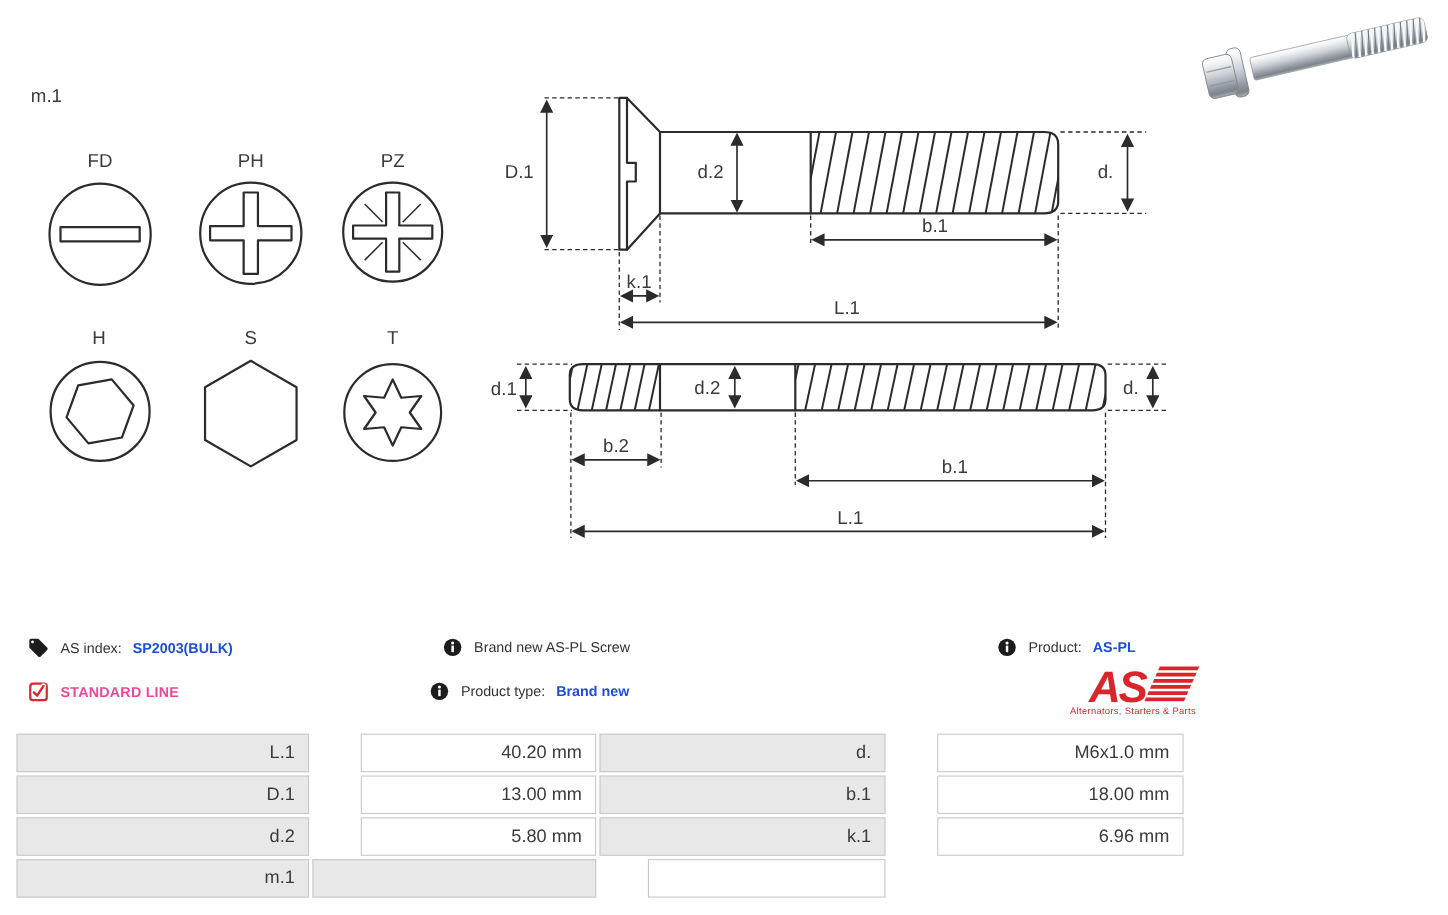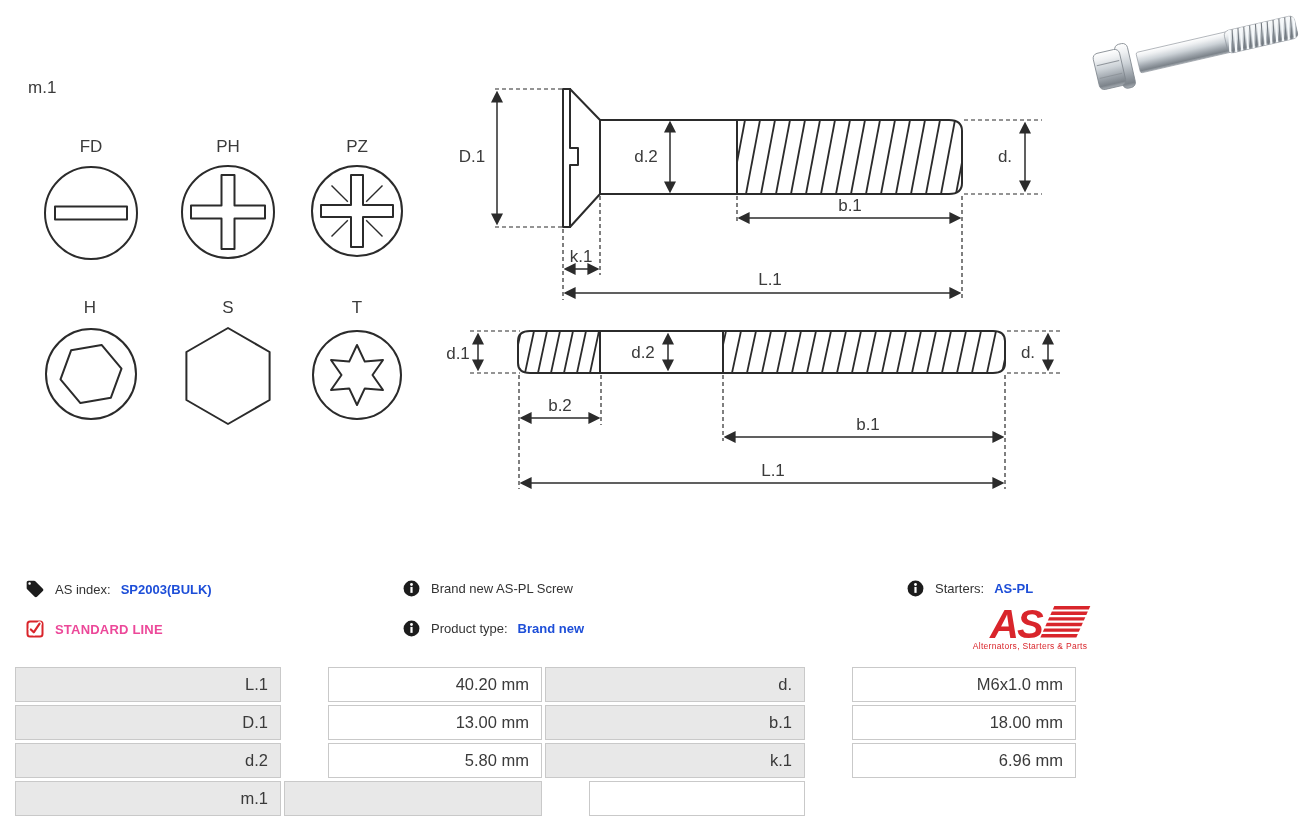--- a/index.html
+++ b/index.html
@@ -287,34 +287,34 @@
     </svg>
     <span>Brand new AS-PL Screw</span>
   </div>
 
   <div class="info-item" style="left:906px;top:579px">
     <svg width="19" height="19" viewBox="0 0 24 24">
       <circle cx="12" cy="12" r="10" fill="#1c1c1c"></circle>
       <rect x="10.6" y="10" width="2.8" height="7.5" fill="#fff"></rect>
       <circle cx="12" cy="7" r="1.8" fill="#fff"></circle>
     </svg>
-    <span>Starters:</span>
+    <span>Product:</span>
     <b>AS-PL</b>
   </div>
 
   <div class="info-item" style="left:25px;top:619px">
     <svg width="20" height="20" viewBox="0 0 24 24">
       <rect x="3" y="3" width="18" height="18" rx="3" fill="none" stroke="#d9252b" stroke-width="2.4"></rect>
       <path d="M7,12.5 L10.5,16 L17.5,5.5" fill="none" stroke="#fff" stroke-width="5.5" stroke-linecap="round"></path>
       <path d="M7,12.5 L10.5,16 L17.5,5.5" fill="none" stroke="#d9252b" stroke-width="2.6" stroke-linecap="round" stroke-linejoin="round"></path>
     </svg>
     <span class="red">STANDARD LINE</span>
   </div>
 
-  <div class="info-item" style="left:402px;top:619px">
+  <div class="info-item" style="left:390px;top:619px">
     <svg width="19" height="19" viewBox="0 0 24 24">
       <circle cx="12" cy="12" r="10" fill="#1c1c1c"></circle>
       <rect x="10.6" y="10" width="2.8" height="7.5" fill="#fff"></rect>
       <circle cx="12" cy="7" r="1.8" fill="#fff"></circle>
     </svg>
     <span>Product type:</span>
     <b>Brand new</b>
   </div>
 
   <svg class="abs" style="left:962px;top:600px" width="145" height="52" viewBox="0 0 145 52">

